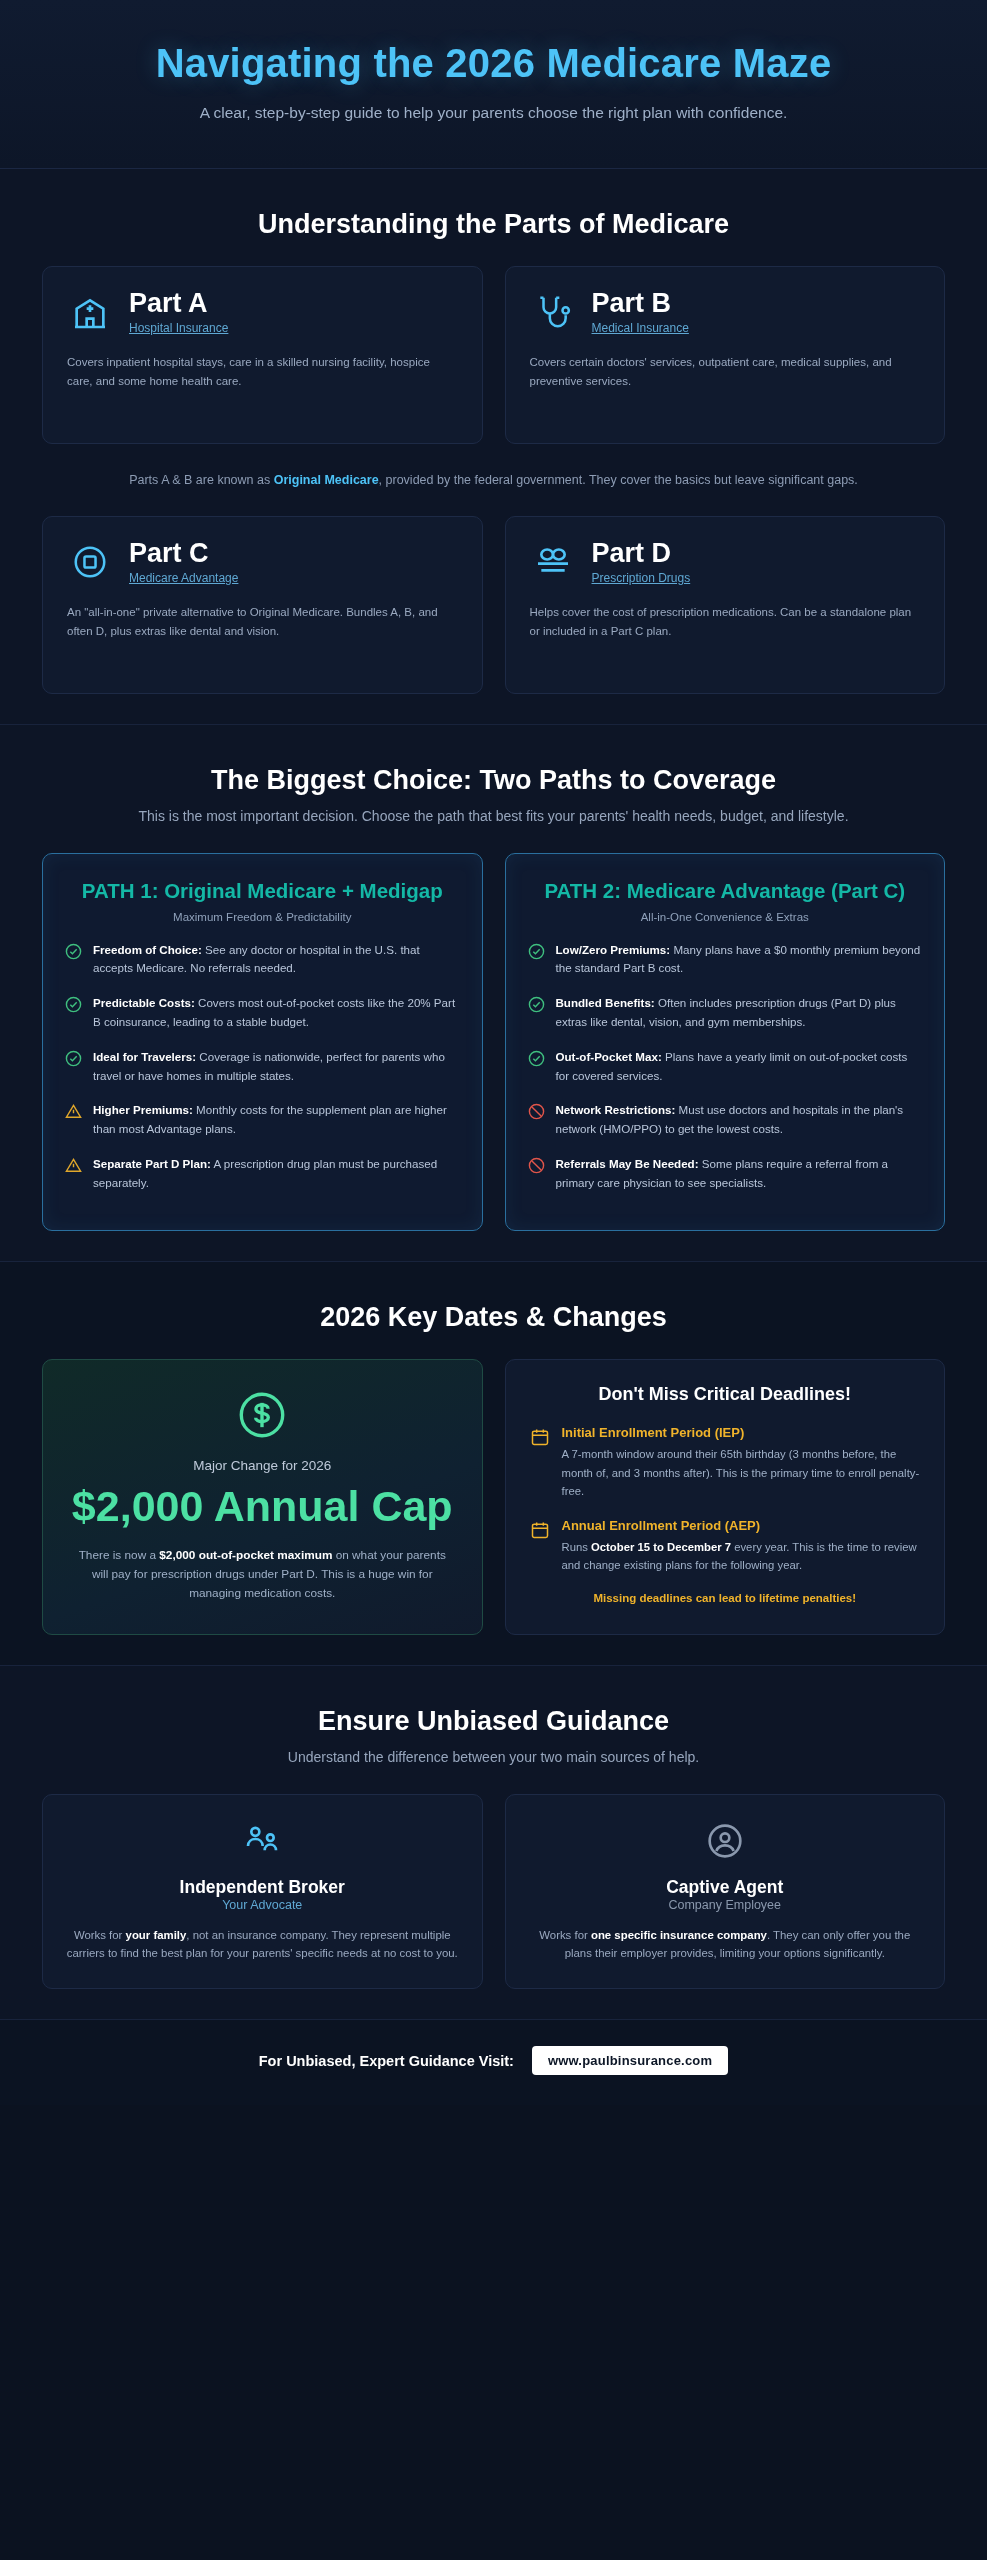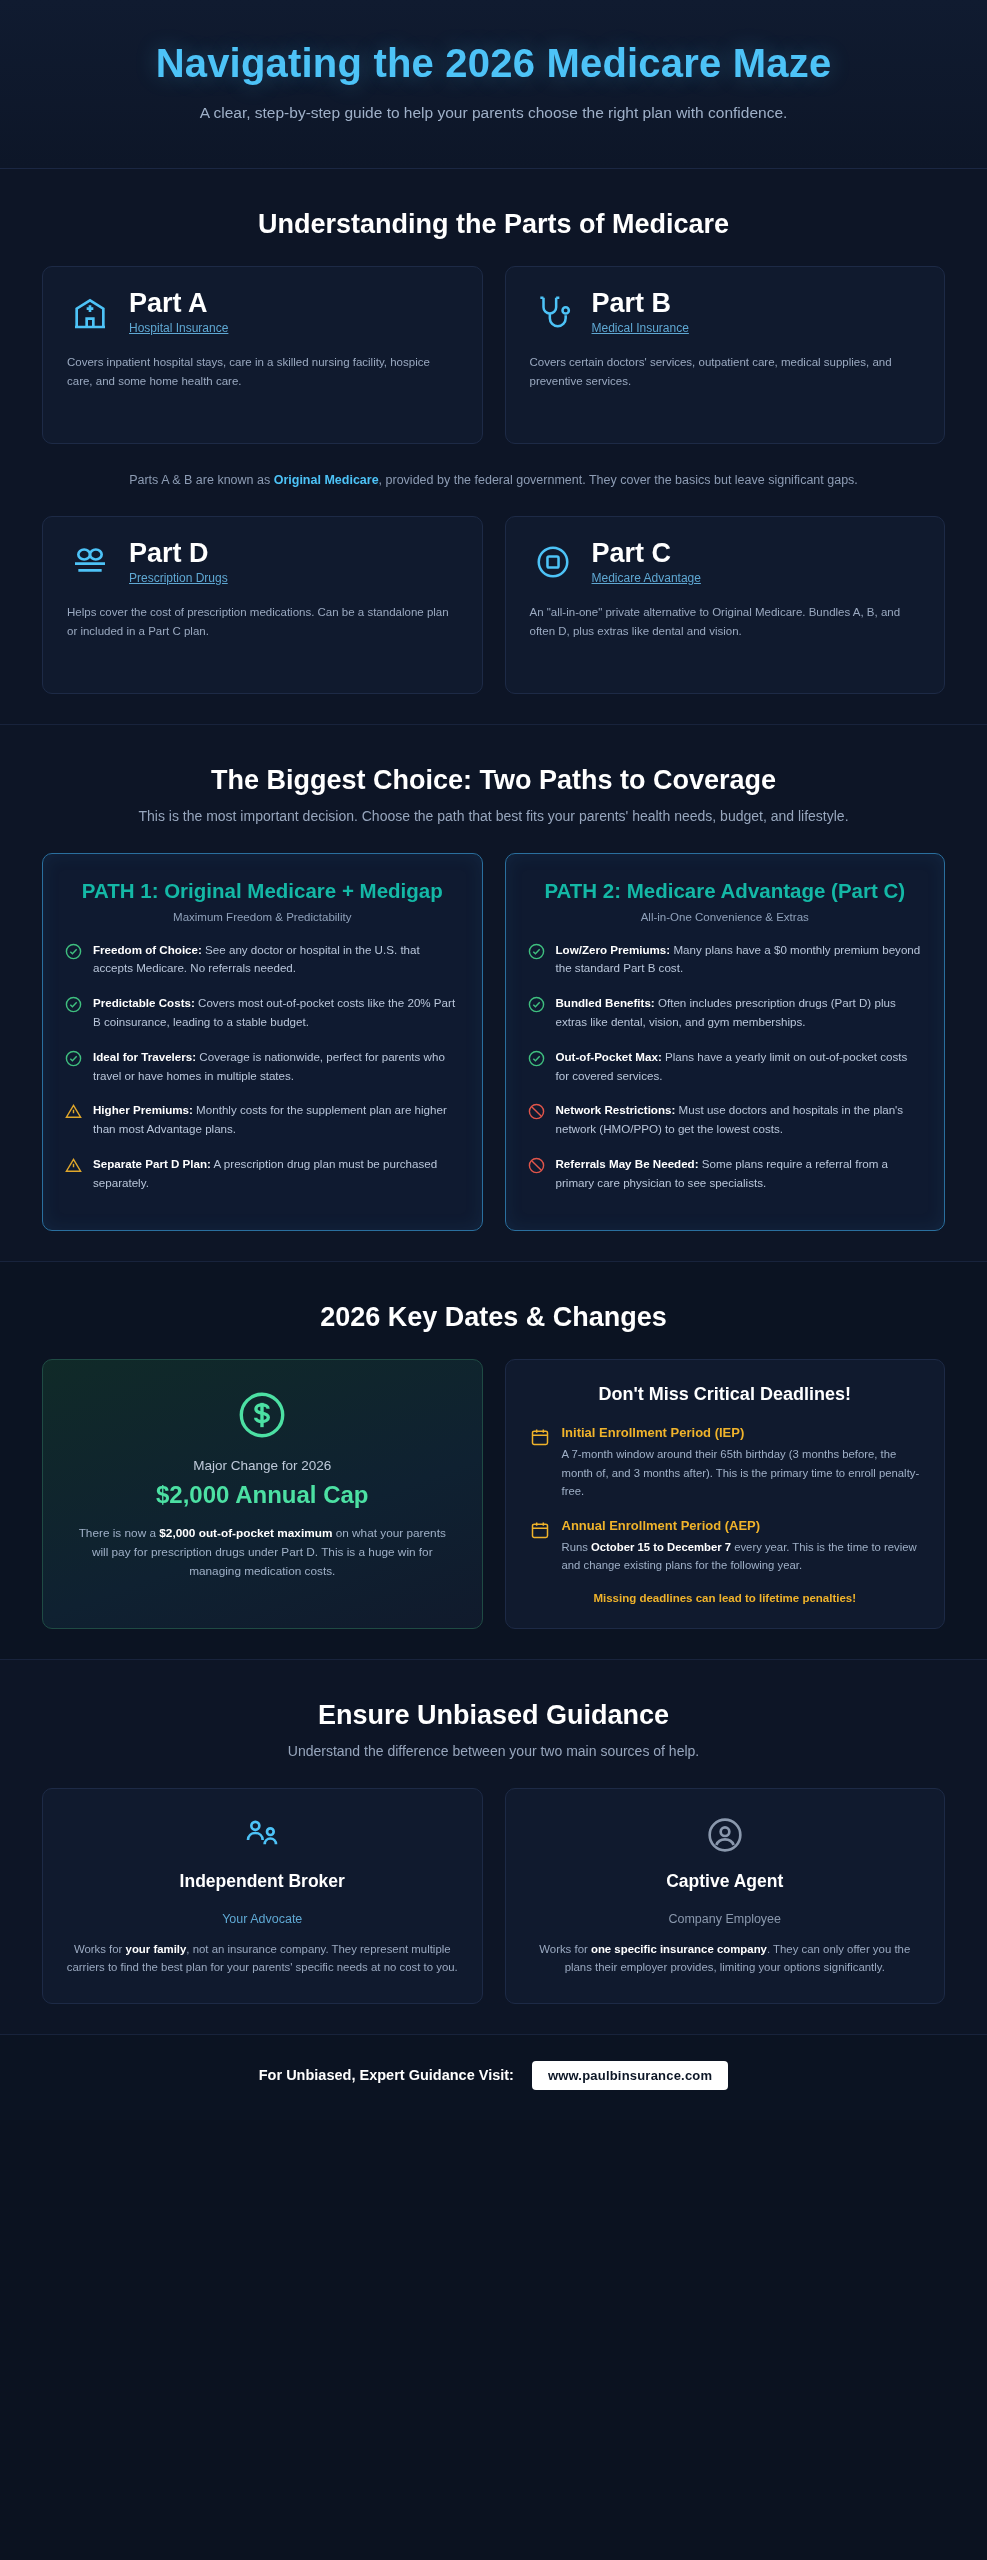--- a/index.html
+++ b/index.html
@@ -166,21 +166,21 @@
     width: 54px; height: 54px;
     margin: 0 auto 16px;
     color: #4ce0a3;
   }
   .cap-label {
     font-size: 13.5px;
     color: #bfcada;
     margin-bottom: 8px;
   }
   .cap-amount {
-    font-size: 24px;
+    font-size: 43px;
     font-weight: bold;
     color: #4ce0a3;
     line-height: 1.18;
   }
   .cap-desc {
     margin-top: 14px;
     font-size: 11.8px;
     line-height: 1.62;
     color: #9fb0c7;
   }
@@ -236,21 +236,21 @@
   .guide-icon { height: 42px; margin-bottom: 14px; color: #4dc3f7; }
   .guide-icon.grey { color: #8a98ad; }
   .guide-name {
     font-size: 17.5px;
     font-weight: bold;
     color: #ffffff;
   }
   .guide-role {
     font-size: 12.5px;
     color: #5fa8d3;
-    margin-top: 20px;
+    margin-top: 0;
     margin-bottom: 14px;
   }
   .guide-role.grey { color: #8a98ad; }
   .guide-desc {
     font-size: 11.4px;
     line-height: 1.62;
     color: #9aa9c0;
   }
   .guide-desc b { color: #ffffff; }
 
@@ -331,48 +331,48 @@
 
     <div class="mid-note">
       <span>Parts A &amp; B are known as </span><b>Original Medicare</b><span>, provided by the federal government. They cover the basics but leave significant gaps.</span>
     </div>
 
     <div class="grid2">
 
       <div class="part-card">
         <div class="part-head">
           <span class="part-icon">
+            <svg width="38" height="38" viewBox="0 0 24 24" fill="none" stroke="currentColor" stroke-width="1.6">
+              <circle cx="12" cy="12" r="9"></circle>
+                <rect x="8.5" y="8.5" width="7" height="7" rx="1"></rect>
+            </svg>
+          </span>
+          <span>
+            <div class="part-letter">Part C</div>
+            <div class="part-tag">Medicare Advantage</div>
+          </span>
+        </div>
+        <div class="part-desc">An "all-in-one" private alternative to Original Medicare. Bundles A, B, and often D, plus extras like dental and vision.</div>
+      </div>
+
+      <div class="part-card">
+        <div class="part-head">
+          <span class="part-icon">
             <svg width="40" height="40" viewBox="0 0 24 24" fill="none" stroke="currentColor" stroke-width="1.6">
               <ellipse cx="8.5" cy="7.5" rx="3.5" ry="3"></ellipse>
                 <ellipse cx="15.5" cy="7.5" rx="3.5" ry="3"></ellipse>
               <path d="M3 13h18M5 17h14"></path>
             </svg>
           </span>
           <span>
             <div class="part-letter">Part D</div>
             <div class="part-tag">Prescription Drugs</div>
           </span>
         </div>
         <div class="part-desc">Helps cover the cost of prescription medications. Can be a standalone plan or included in a Part C plan.</div>
-      </div>
-
-      <div class="part-card">
-        <div class="part-head">
-          <span class="part-icon">
-            <svg width="38" height="38" viewBox="0 0 24 24" fill="none" stroke="currentColor" stroke-width="1.6">
-              <circle cx="12" cy="12" r="9"></circle>
-                <rect x="8.5" y="8.5" width="7" height="7" rx="1"></rect>
-            </svg>
-          </span>
-          <span>
-            <div class="part-letter">Part C</div>
-            <div class="part-tag">Medicare Advantage</div>
-          </span>
-        </div>
-        <div class="part-desc">An "all-in-one" private alternative to Original Medicare. Bundles A, B, and often D, plus extras like dental and vision.</div>
       </div>
     </div>
   </div>
 
   <div class="section">
     <div class="sec-title">The Biggest Choice: Two Paths to Coverage</div>
     <div class="sec-sub">This is the most important decision. Choose the path that best fits your parents' health needs, budget, and lifestyle.</div>
 
     <div class="grid2">
 

